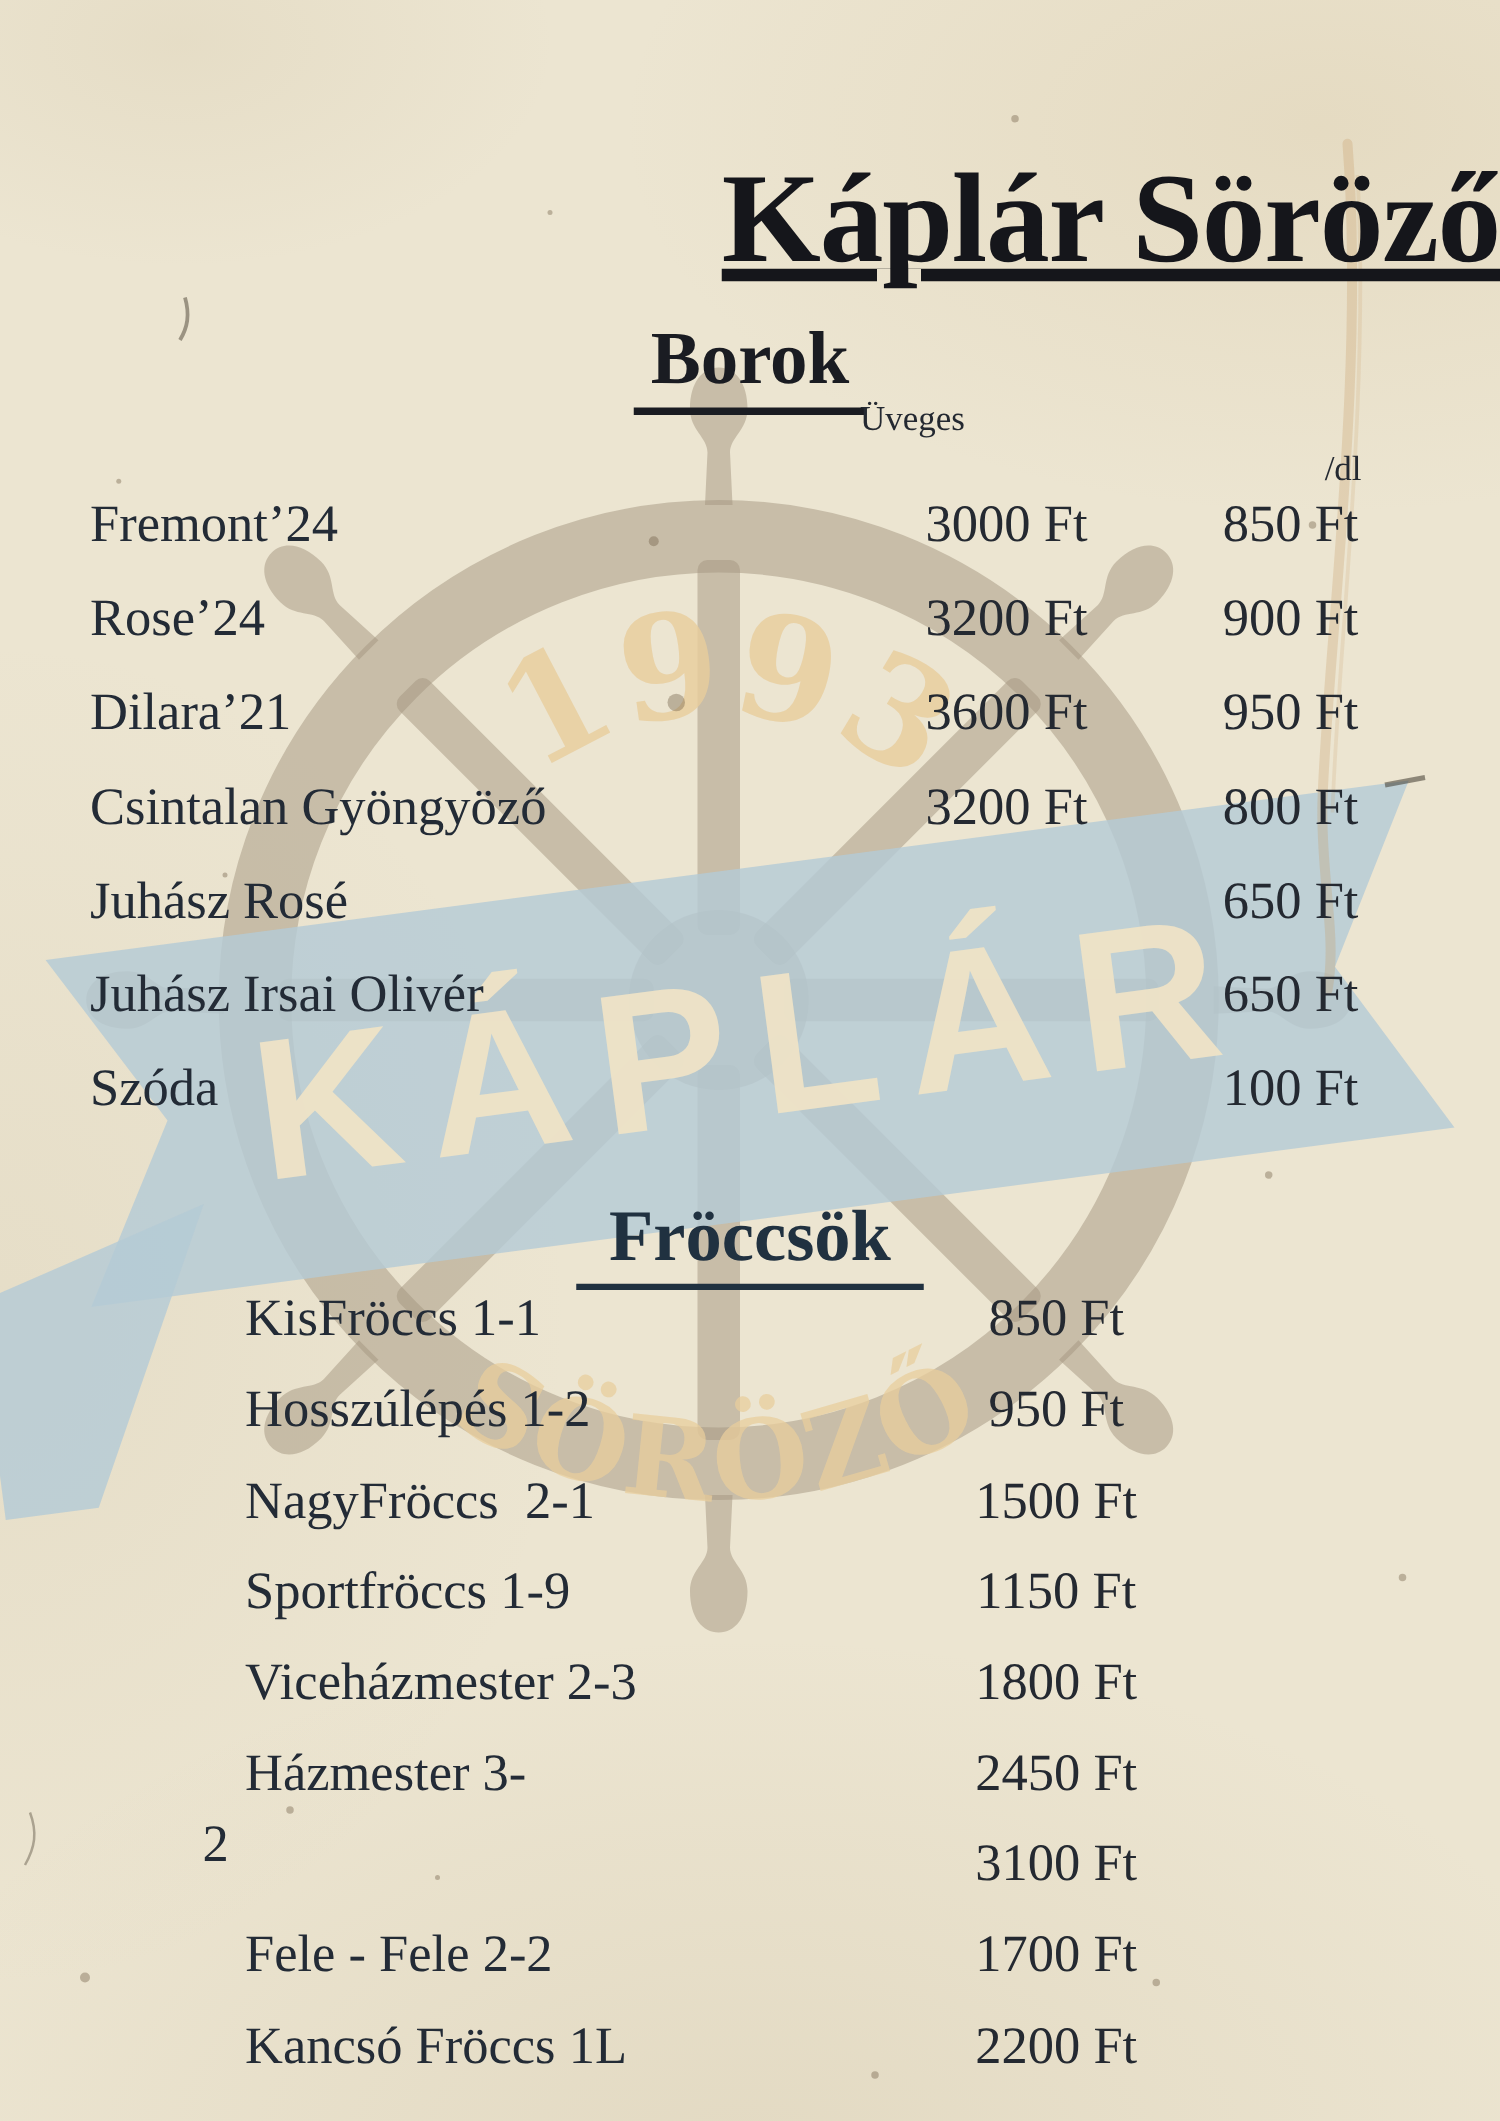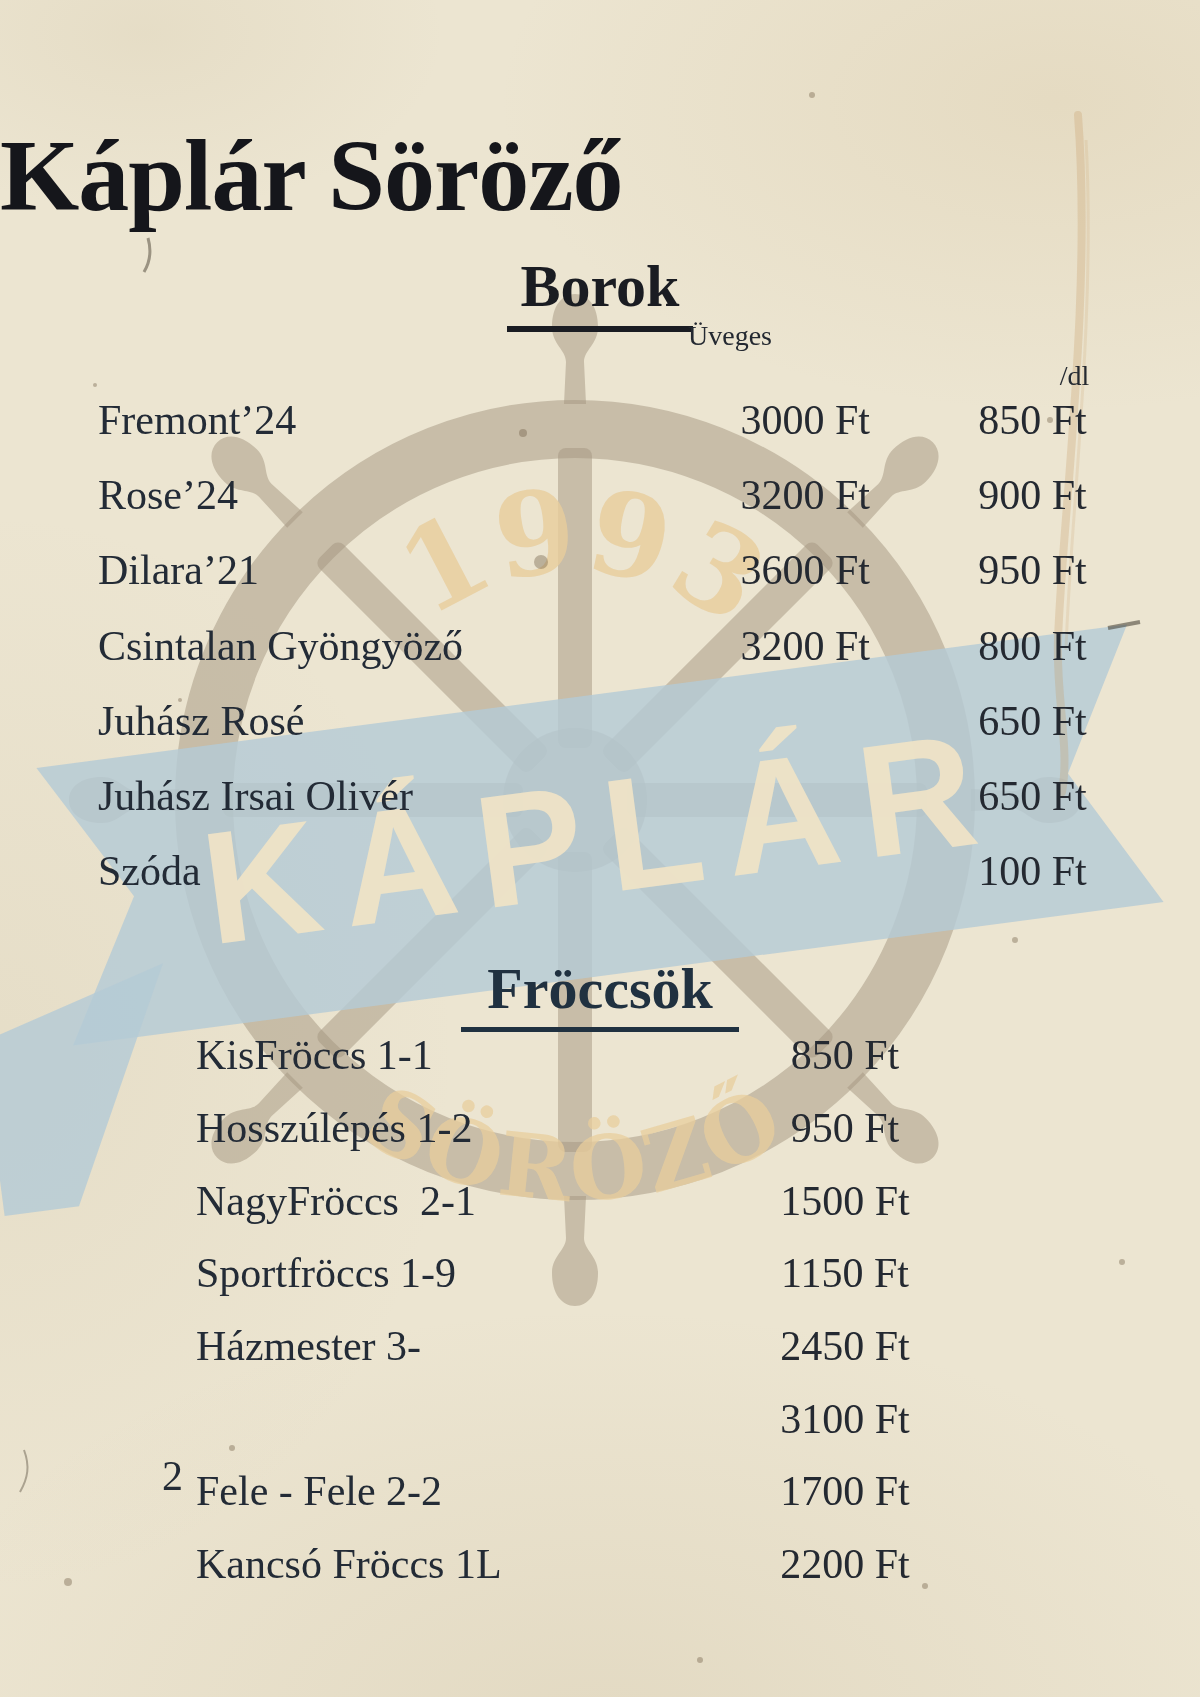--- a/index.html
+++ b/index.html
@@ -8,34 +8,34 @@
     font-family:"Liberation Serif", serif;
     background:
       radial-gradient(900px 500px at 88% 6%, rgba(201,178,133,.20), transparent 62%),
       radial-gradient(760px 900px at 0% 62%, rgba(188,172,136,.13), transparent 60%),
       radial-gradient(1100px 650px at 50% 102%, rgba(178,158,118,.16), transparent 65%),
       radial-gradient(500px 300px at 12% 2%, rgba(190,172,132,.14), transparent 60%),
       var(--paper,#ece5d1);
   }
   .bg-art{position:absolute;left:0;top:0;width:1200px;height:1697px;}
   .title{
-    position:absolute;top:54px;left:0;width:100%;text-align:left;
-    font-size:102px;line-height:1.05;color:var(--ink_title,#15161b);letter-spacing:-1px;
+    position:absolute;top:54px;left:0;width:100%;text-align:right;
+    font-size:102px;line-height:1.05;color:var(--ink_title,#15161b);letter-spacing:-1px;text-decoration:underline;
   }
   .h-borok{
     position:absolute;top:206px;left:0;width:100%;text-align:center;
     font-size:60px;line-height:1.0;color:var(--ink_header,#1a1c22);
   }
   .h-borok .u{display:inline-block;padding:0 14px 10px 14px;border-bottom:6px solid var(--ink_header,#1a1c22);}
   .col-head{position:absolute;top:320px;font-size:28px;color:var(--ink,#242931);text-align:center;}
   .col-head.uveges{left:590px;width:280px;}
   .col-head.dl{left:952px;width:245px;margin-top:40px;}
   .borok-rows{position:absolute;top:382px;left:0;width:100%;}
   .brow{position:relative;height:75.3px;display:flex;align-items:center;}
-  .bname{position:absolute;left:98px;font-size:42px;color:var(--ink_name,#232b36);white-space:pre;}
+  .bname{position:absolute;left:72px;font-size:42px;color:var(--ink_name,#232b36);white-space:pre;}
   .bbottle{position:absolute;left:590px;width:280px;text-align:right;font-size:42px;color:var(--ink,#242931);}
   .bdl{position:absolute;left:910px;width:245px;text-align:center;font-size:42px;color:var(--ink,#242931);}
   .h-froccs{
     position:absolute;top:912px;left:0;width:100%;text-align:center;
     font-size:58px;line-height:1.0;color:var(--ink_navy,#203140);
   }
   .h-froccs .u{display:inline-block;padding:0 26px 9px 26px;border-bottom:5px solid var(--ink_navy,#203140);}
   .froccs-rows{position:absolute;top:1019px;left:0;width:100%;}
   .frow{position:relative;height:72.7px;display:flex;align-items:center;}
   .fname{position:absolute;left:196px;font-size:42px;color:var(--ink_name,#232b36);white-space:pre;}
@@ -189,20 +189,24 @@
     <div class="frow">
       <span class="fname">NagyFröccs  2-1</span>
       <span class="fprice">1500 Ft</span>
     </div>
 
     <div class="frow">
       <span class="fname">Sportfröccs 1-9</span>
       <span class="fprice">1150 Ft</span>
     </div>
 
+    <div class="frow">
+      <span class="fname">Viceházmester 2-3</span>
+      <span class="fprice">1800 Ft</span>
+    </div>
 
     <div class="frow">
       <span class="fname">Házmester 3-</span>
       <span class="fprice">2450 Ft</span>
     </div>
 
     <div class="frow">
       <span class="fprice">3100 Ft</span>
     </div>
 

